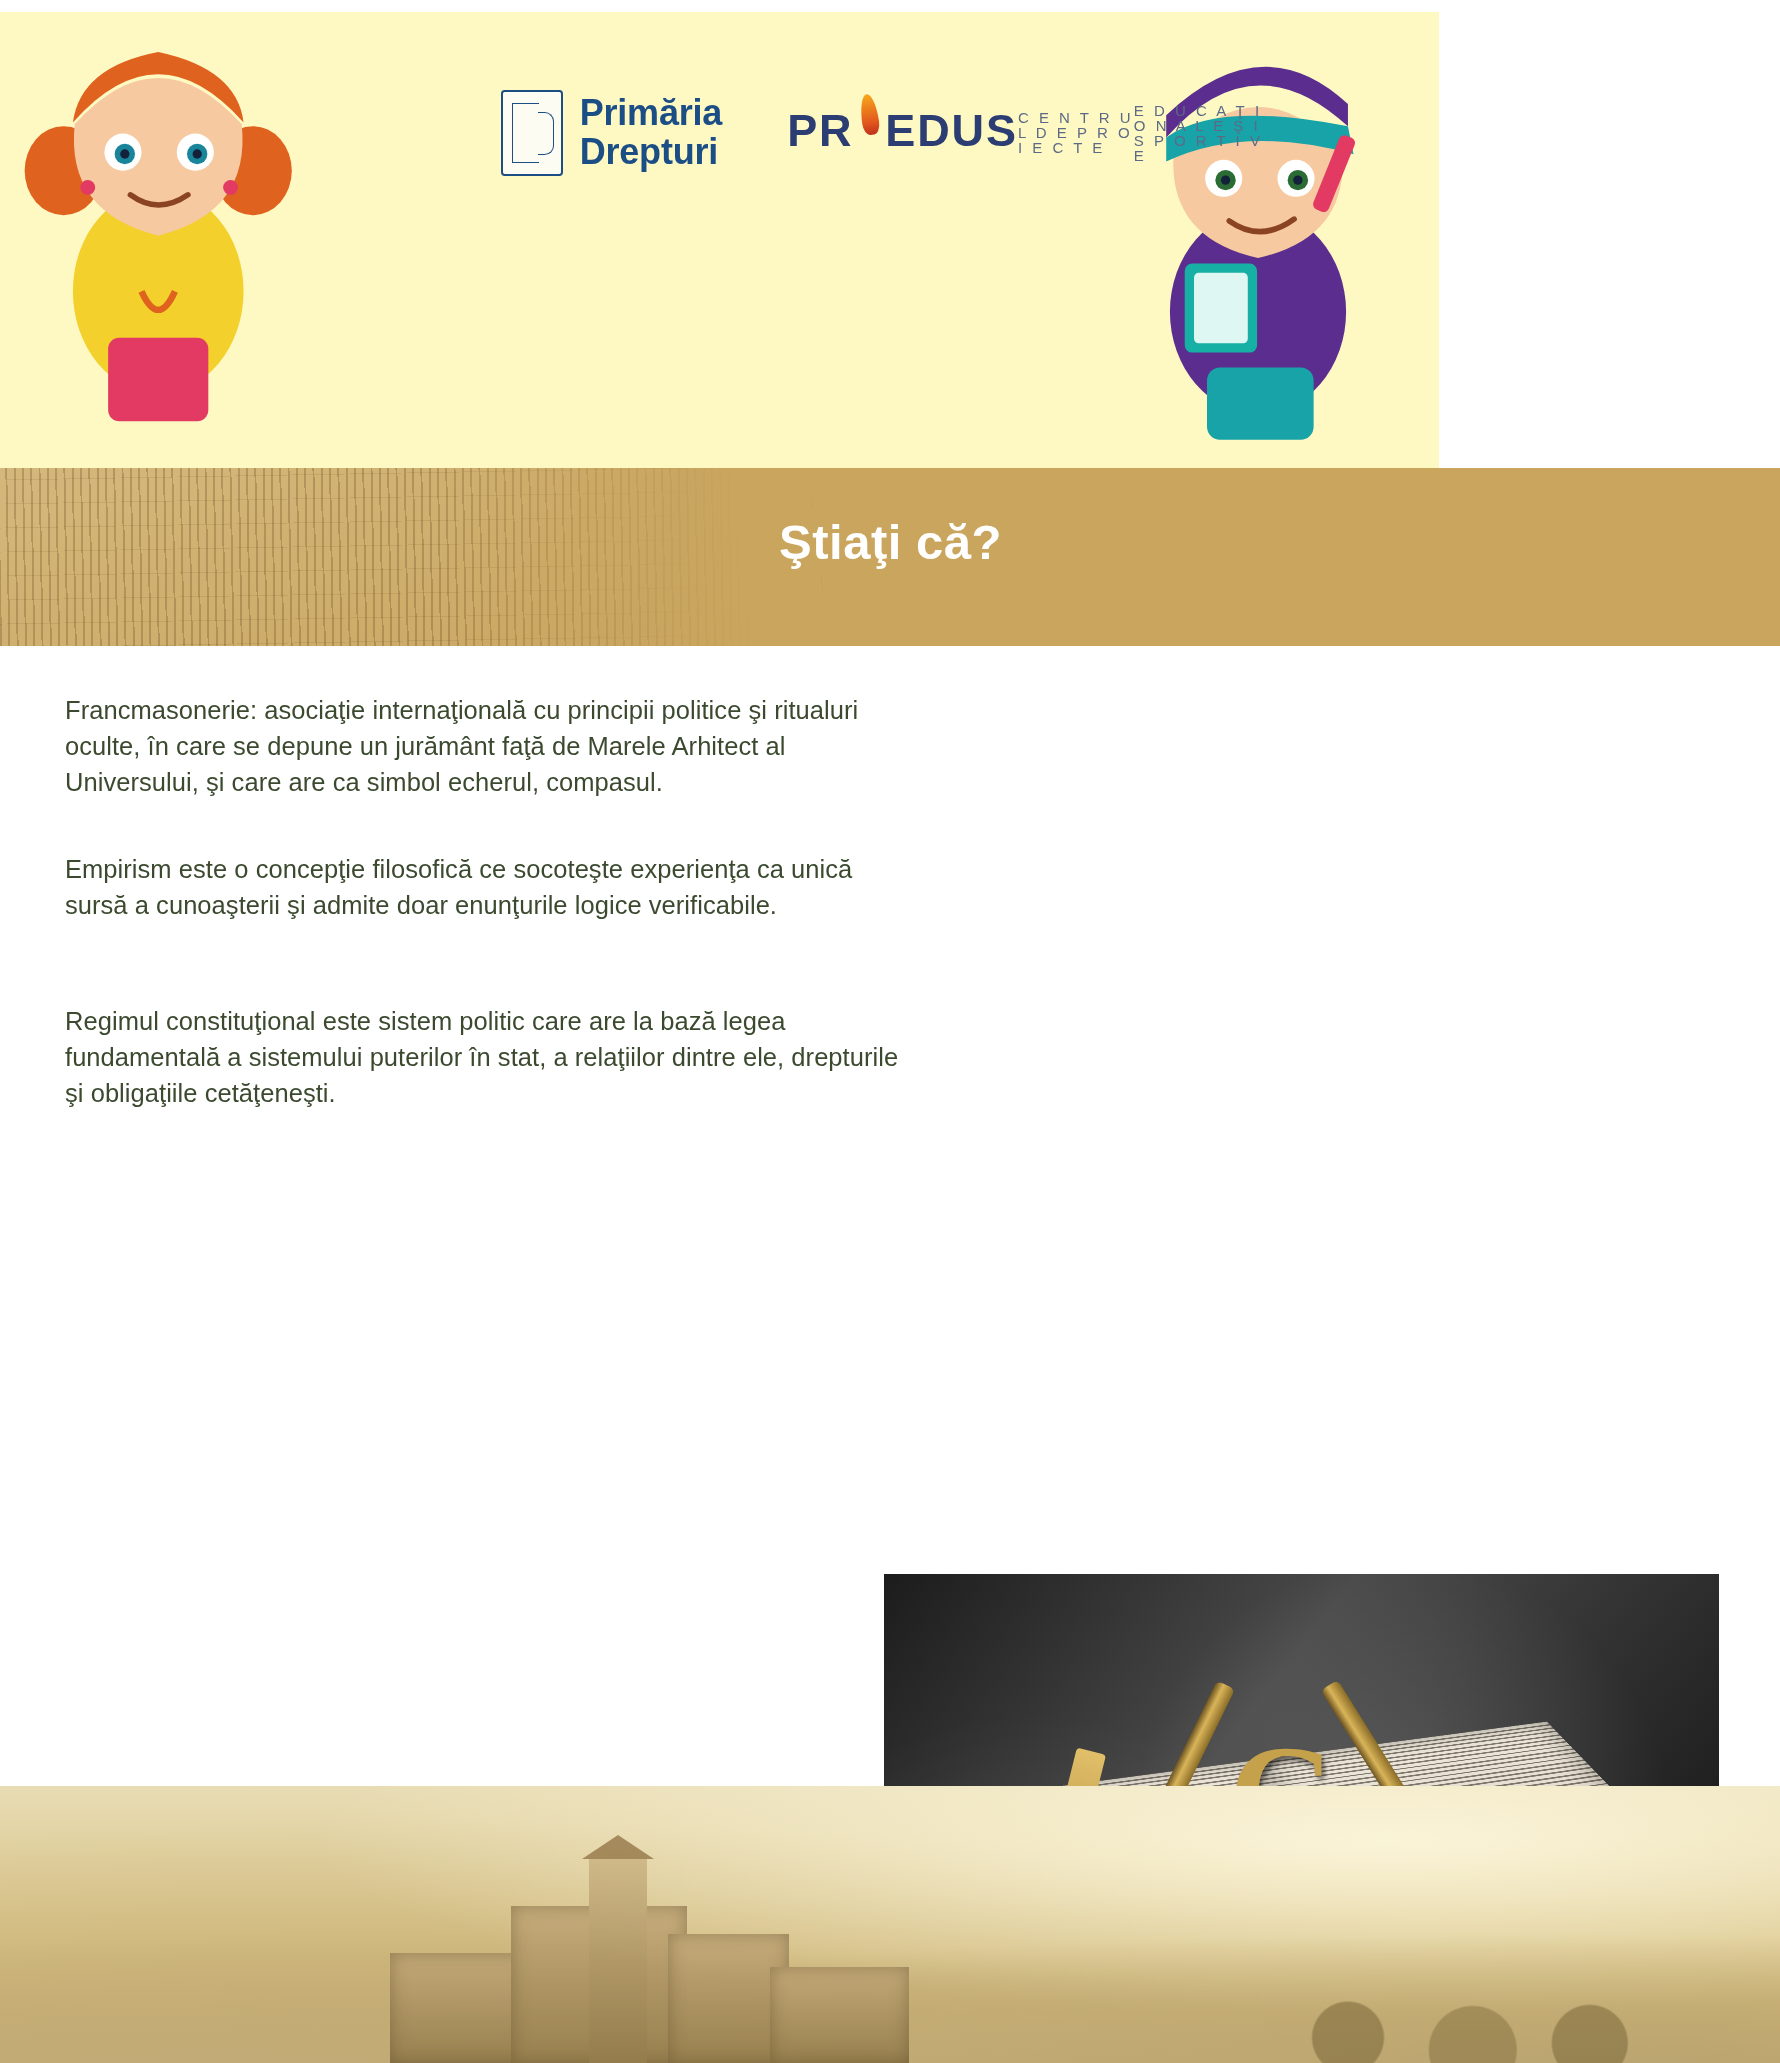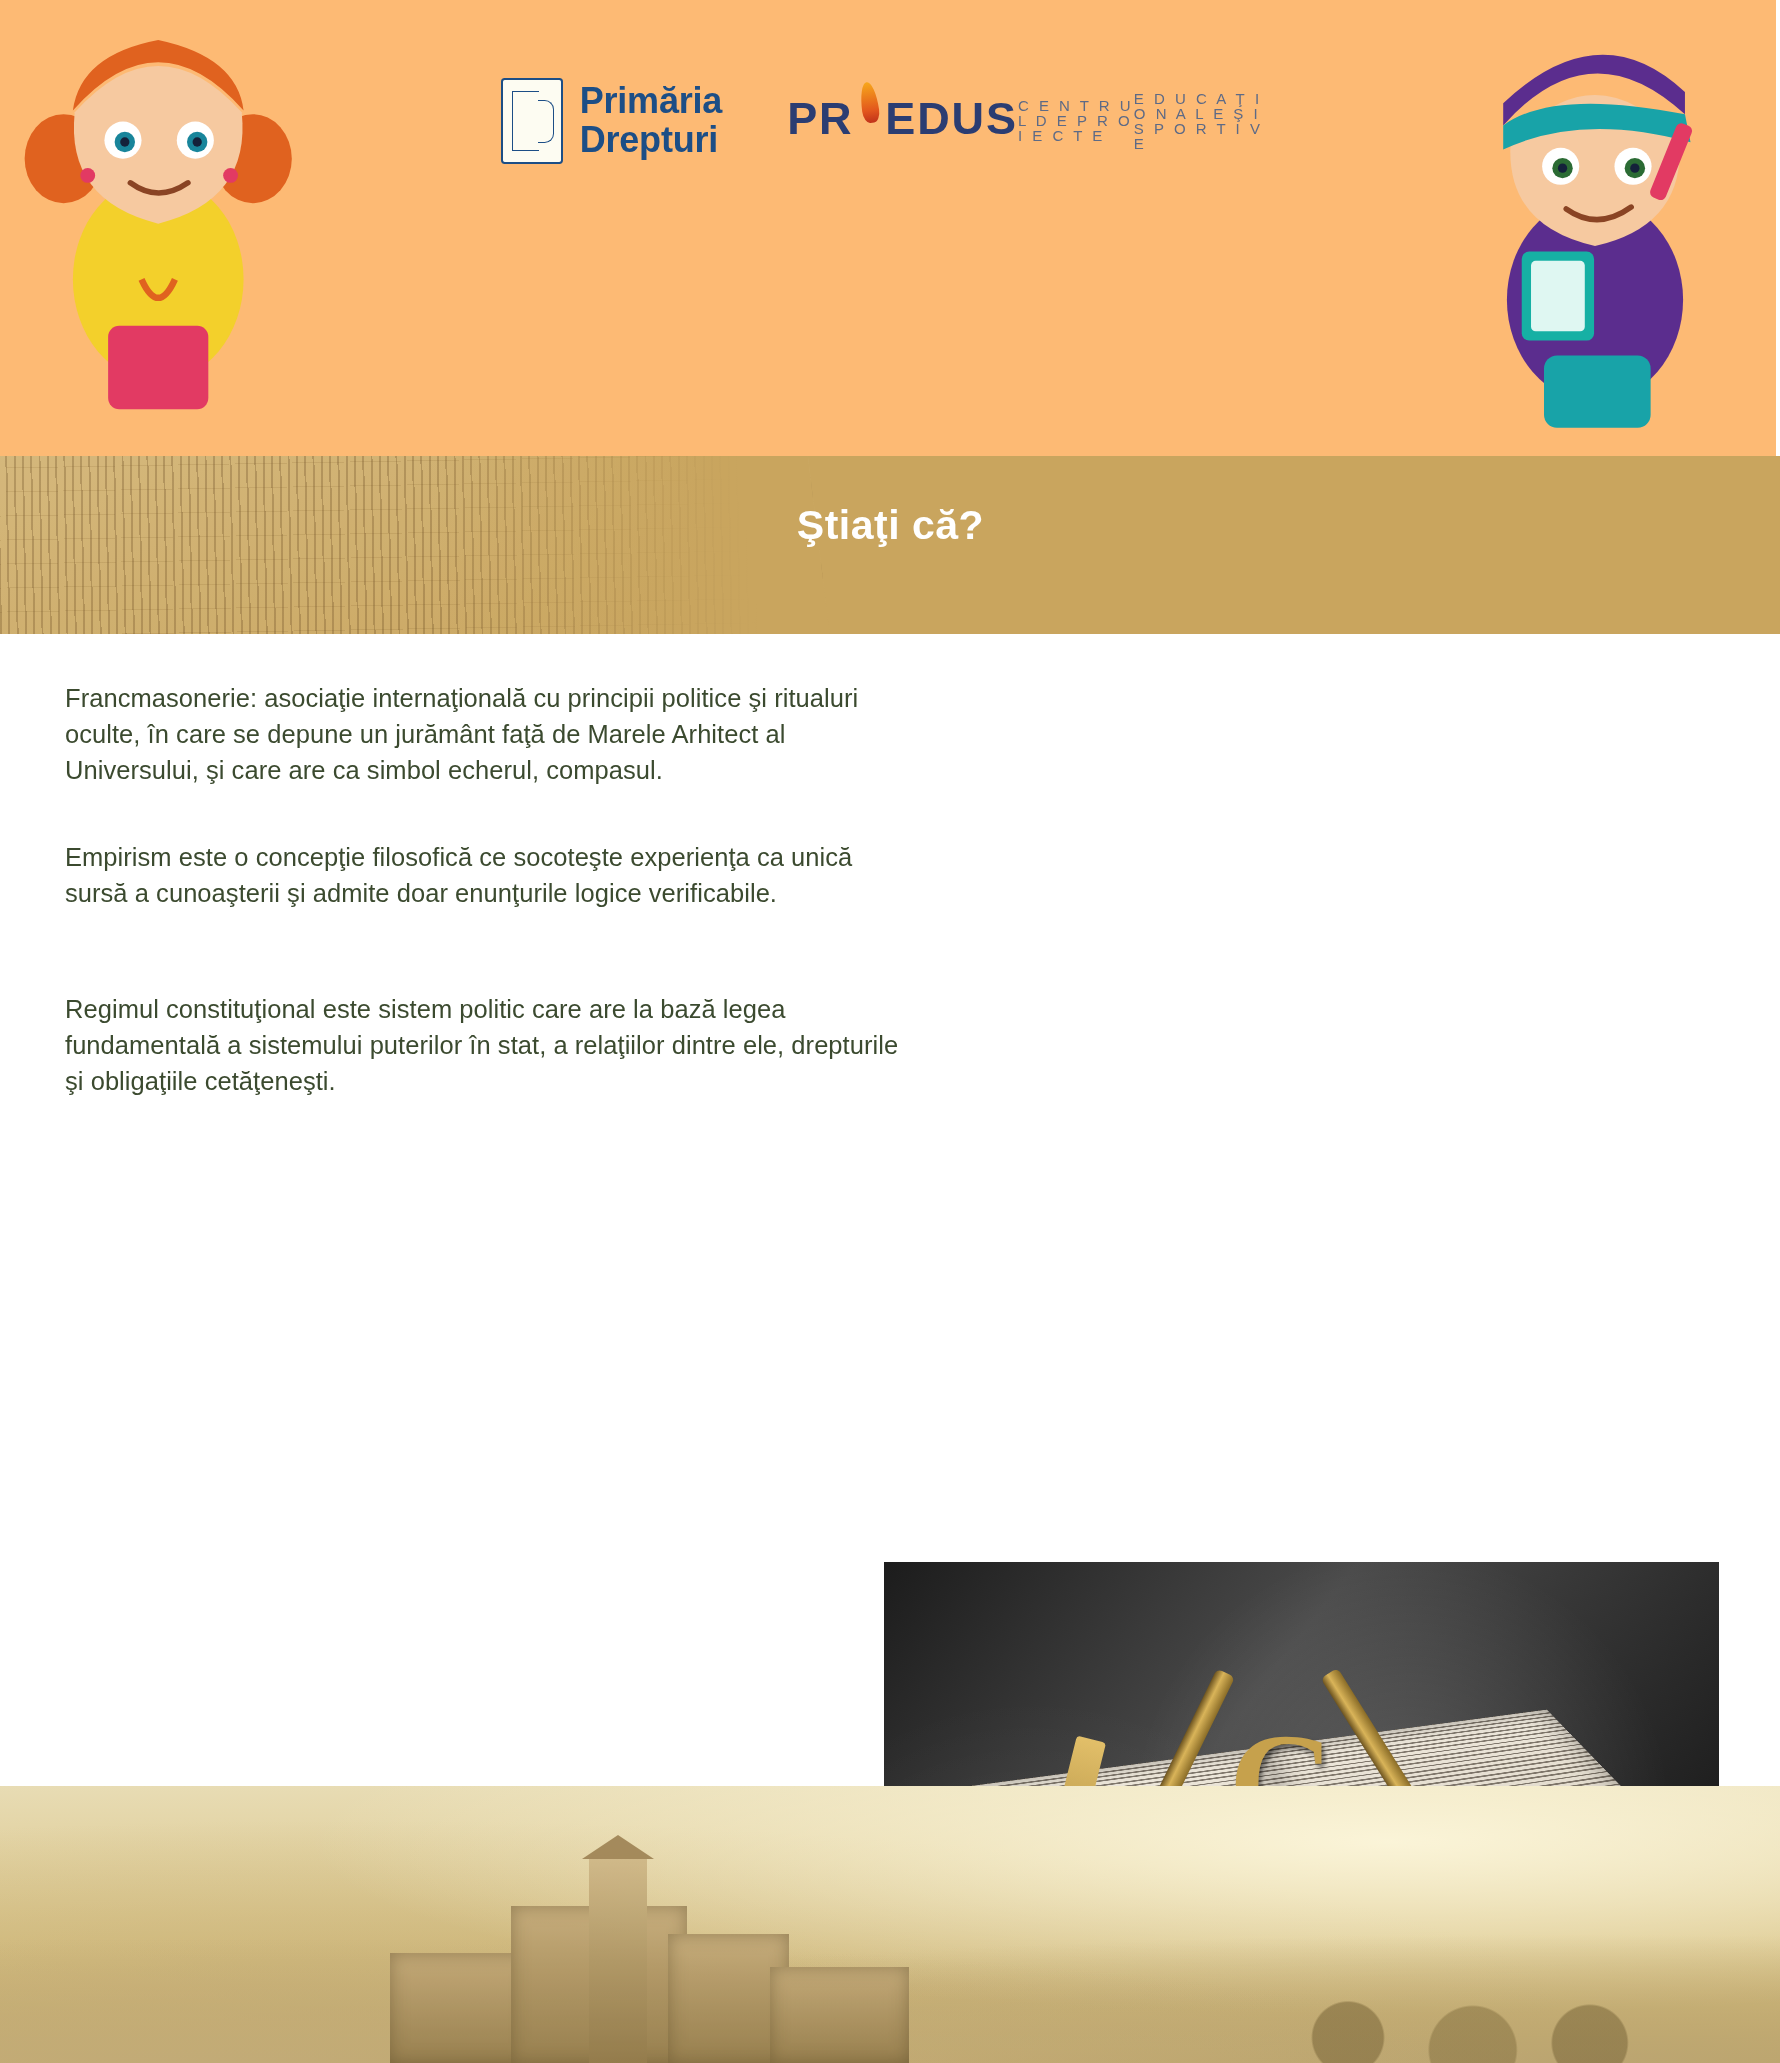--- a/index.html
+++ b/index.html
@@ -11,24 +11,25 @@
     width: 1781px;
     height: 2064px;
     position: relative;
     font-family: "Liberation Sans", sans-serif;
     overflow: hidden;
   }
 
   
   .header {
     position: relative;
-    width: 1776px;
+    width: 1439px;
     height: 456px;
-    background: #fdba74;
+    background: #fef9c3;
     overflow: hidden;
+    margin-top: 12px;
   }
 
   
   .mascot {
     position: absolute;
     bottom: 0;
   }
   .mascot-girl { left: 18.6px; bottom: 18.6px; width: 297px; height: 436px; }
   .mascot-boy  { right: 28px; bottom: 16.7px; width: 306px; height: 436px; }
 
@@ -173,21 +174,21 @@
     content: "";
     position: absolute;
     inset: 0;
     background: linear-gradient(90deg, rgba(201,165,94,0) 55%, #c9a55e 92%);
   }
   .banner-title {
     position: absolute;
     width: 100%;
     top: 46px;
     text-align: center;
-    font-size: 41px;
+    font-size: 49px;
     font-weight: bold;
     color: #ffffff;
     letter-spacing: 0.5px;
   }
   .content-area {
     position: relative;
     width: 1781px;
     height: 1503px;
     background: #ffffff;
   }

